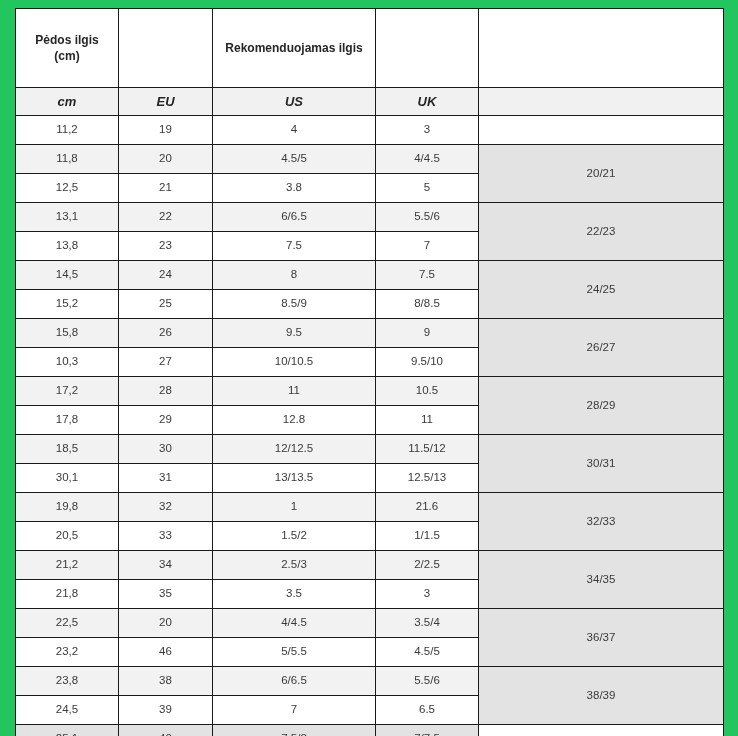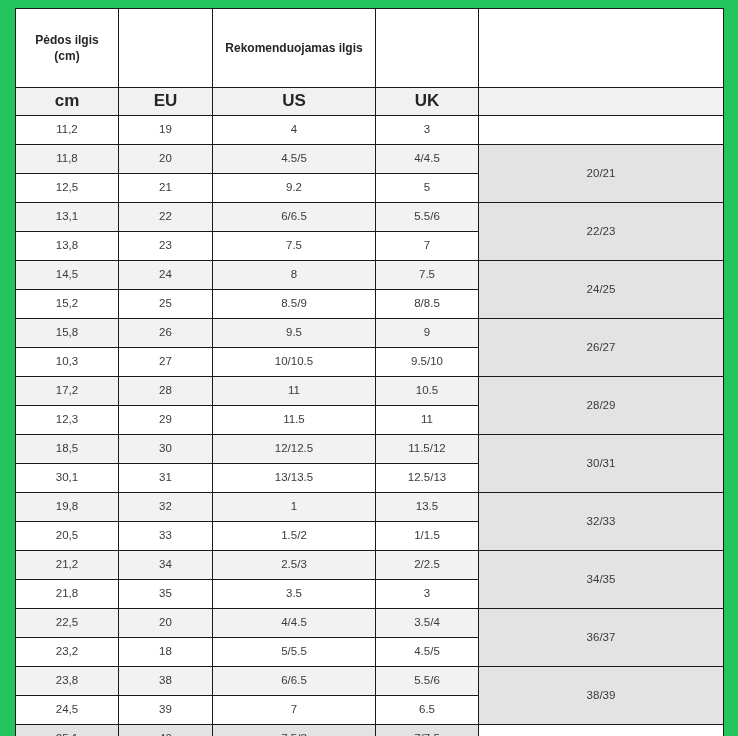--- a/index.html
+++ b/index.html
@@ -49,23 +49,24 @@
   tr.title-row td {
     height: 78px;
     font-weight: bold;
     font-size: 12px;
     color: #262626;
   }
   
   tr.unit-row td {
     height: 27px;
     font-weight: bold;
-    font-size: 17px;
+    font-size: 13px;
     color: #262626;
     background: #f1f1f1;
+    font-style: italic;
   }
   tr.data-row td { height: 28px; }
 
   td.shade-light { background: #f2f2f2; }
   td.shade-dark  { background: #e3e3e3; }
   td.shade-none  { background: #ffffff; }
 
   td.group-cell {
     background: #e3e3e3;
     font-size: 11.5px;
@@ -117,21 +118,21 @@
         <tr class="data-row">
           <td class="shade-light">11,8</td>
           <td class="shade-light">20</td>
           <td class="shade-light">4.5/5</td>
           <td class="shade-light">4/4.5</td>
           <td class="group-cell" rowspan="2">20/21</td>
         </tr>
         <tr class="data-row">
           <td class="shade-none">12,5</td>
           <td class="shade-none">21</td>
-          <td class="shade-none">9.2</td>
+          <td class="shade-none">3.8</td>
           <td class="shade-none">5</td>
         </tr>
         <tr class="data-row">
           <td class="shade-light">13,1</td>
           <td class="shade-light">22</td>
           <td class="shade-light">6/6.5</td>
           <td class="shade-light">5.5/6</td>
           <td class="group-cell" rowspan="2">22/23</td>
         </tr>
         <tr class="data-row">
@@ -167,43 +168,43 @@
           <td class="shade-none">9.5/10</td>
         </tr>
         <tr class="data-row">
           <td class="shade-light">17,2</td>
           <td class="shade-light">28</td>
           <td class="shade-light">11</td>
           <td class="shade-light">10.5</td>
           <td class="group-cell" rowspan="2">28/29</td>
         </tr>
         <tr class="data-row">
-          <td class="shade-none">12,3</td>
+          <td class="shade-none">17,8</td>
           <td class="shade-none">29</td>
-          <td class="shade-none">11.5</td>
+          <td class="shade-none">12.8</td>
           <td class="shade-none">11</td>
         </tr>
         <tr class="data-row">
           <td class="shade-light">18,5</td>
           <td class="shade-light">30</td>
           <td class="shade-light">12/12.5</td>
           <td class="shade-light">11.5/12</td>
           <td class="group-cell" rowspan="2">30/31</td>
         </tr>
         <tr class="data-row">
           <td class="shade-none">30,1</td>
           <td class="shade-none">31</td>
           <td class="shade-none">13/13.5</td>
           <td class="shade-none">12.5/13</td>
         </tr>
         <tr class="data-row">
           <td class="shade-light">19,8</td>
           <td class="shade-light">32</td>
           <td class="shade-light">1</td>
-          <td class="shade-light">13.5</td>
+          <td class="shade-light">21.6</td>
           <td class="group-cell" rowspan="2">32/33</td>
         </tr>
         <tr class="data-row">
           <td class="shade-none">20,5</td>
           <td class="shade-none">33</td>
           <td class="shade-none">1.5/2</td>
           <td class="shade-none">1/1.5</td>
         </tr>
         <tr class="data-row">
           <td class="shade-light">21,2</td>
@@ -220,21 +221,21 @@
         </tr>
         <tr class="data-row">
           <td class="shade-light">22,5</td>
           <td class="shade-light">20</td>
           <td class="shade-light">4/4.5</td>
           <td class="shade-light">3.5/4</td>
           <td class="group-cell" rowspan="2">36/37</td>
         </tr>
         <tr class="data-row">
           <td class="shade-none">23,2</td>
-          <td class="shade-none">18</td>
+          <td class="shade-none">46</td>
           <td class="shade-none">5/5.5</td>
           <td class="shade-none">4.5/5</td>
         </tr>
         <tr class="data-row">
           <td class="shade-light">23,8</td>
           <td class="shade-light">38</td>
           <td class="shade-light">6/6.5</td>
           <td class="shade-light">5.5/6</td>
           <td class="group-cell" rowspan="2">38/39</td>
         </tr>

